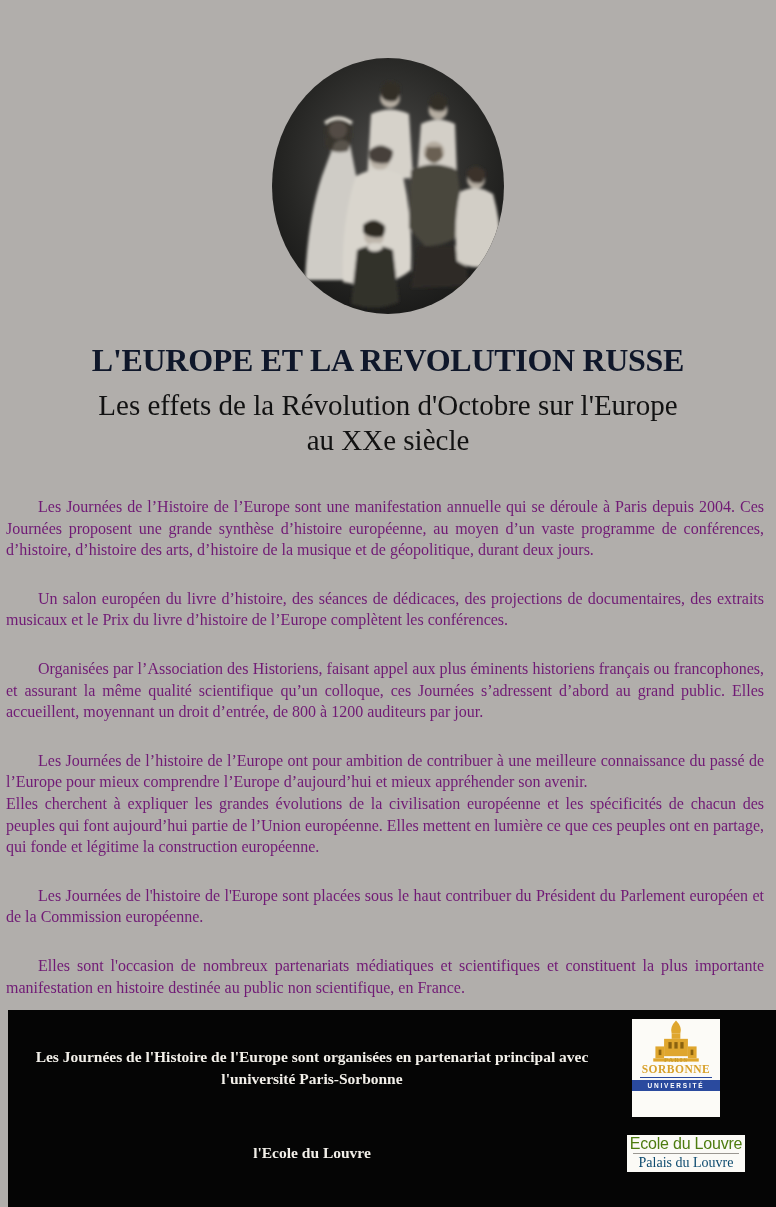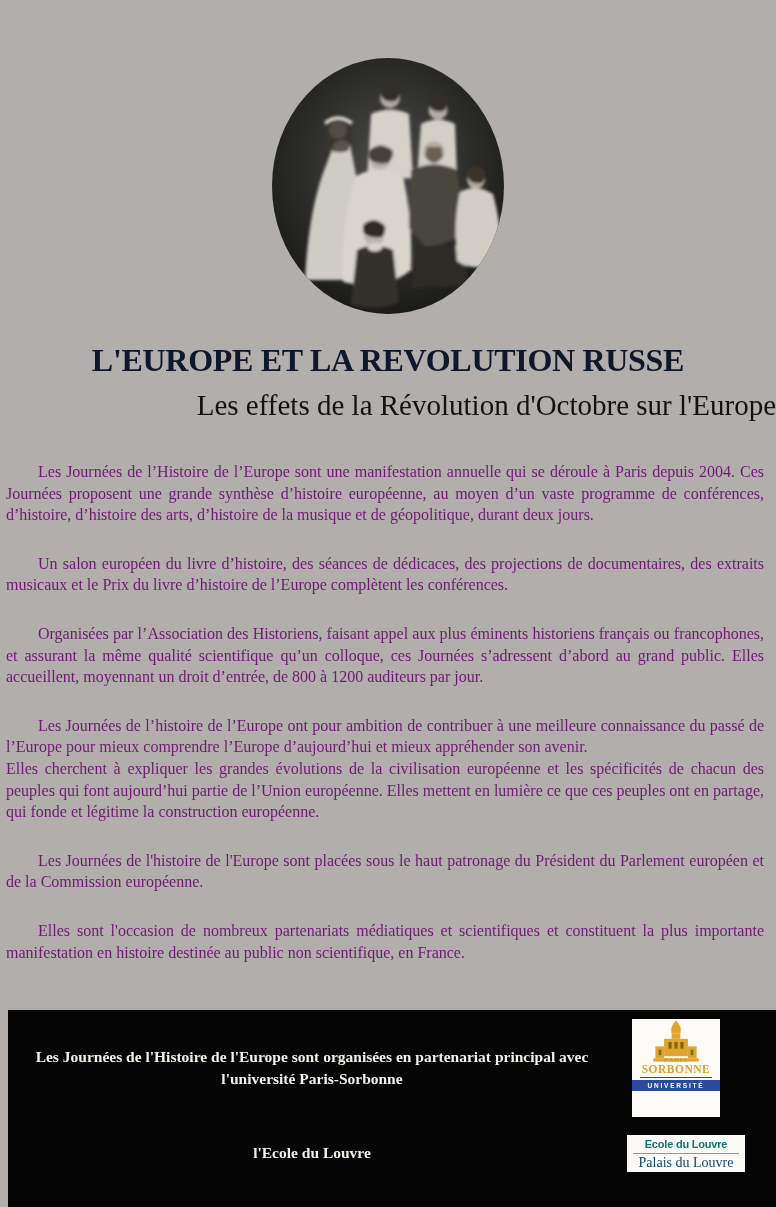--- a/index.html
+++ b/index.html
@@ -22,21 +22,21 @@
     text-align:center;
     font-size:32px;
     font-weight:bold;
     color:#0f172a;
     line-height:40px;
     letter-spacing:-0.3px;
     white-space:nowrap;
   }
   .subtitle{
     margin-top:8px;
-    text-align:right;
+    text-align:center;
     font-size:29px;
     line-height:35px;
     color:#121212;
   }
   
   .body-text{
     margin:38px 12px 0 6px;
     font-size:16px;
     line-height:21.6px;
     text-align:justify;
@@ -92,21 +92,21 @@
   }
   
   .louvre-logo{
     margin-left:auto;margin-right:31px;
     width:118px;height:37px;
     background:#fbfaf6;
     display:flex;flex-direction:column;justify-content:center;align-items:center;
   }
   .l-top{
     font-family:"Liberation Sans", sans-serif;
-    font-size:11px;font-weight:bold;color:#0f766e;
+    font-size:16px;font-weight:normal;color:#4d7c0f;
     line-height:16px;letter-spacing:-0.2px;
   }
   .l-rule{width:106px;height:0;border-top:1px solid #9a9791;margin:1px 0;}
   .l-bottom{
     font-family:"Liberation Serif", serif;
     font-size:14px;color:#0c4a6e;line-height:15px;
   }
 </style>
 </head>
 <body>
@@ -161,29 +161,30 @@
         <path d="M91 167 Q102 157 113 168 Q114 175 110 179 Q96 181 91 174 Z" fill="#2f2a24"></path>
         <path d="M85 192 Q102 183 121 192 L127 244 Q104 254 79 246 Z" fill="#33302b"></path>
         <path d="M95 190 Q102 197 111 190 L107 185 L99 185 Z" fill="#d8d4cc"></path>
       </g>
     </svg>
   </div>
 
   <h1 class="title">L'EUROPE ET LA REVOLUTION RUSSE</h1>
   <div class="subtitle">
     <div>Les effets de la Révolution d'Octobre sur l'Europe</div>
+    <div>au XXe siècle</div>
   </div>
 
   <div class="body-text">
       <p class="indent ">Les Journées de l’Histoire de l’Europe sont une manifestation annuelle qui se déroule à Paris depuis 2004. Ces Journées proposent une grande synthèse d’histoire européenne, au moyen d’un vaste programme de conférences, d’histoire, d’histoire des arts, d’histoire de la musique et de géopolitique, durant deux jours.</p>
       <p class="indent gap">Un salon européen du livre d’histoire, des séances de dédicaces, des projections de documentaires, des extraits musicaux et le Prix du livre d’histoire de l’Europe complètent les conférences.</p>
       <p class="indent gap">Organisées par l’Association des Historiens, faisant appel aux plus éminents historiens français ou francophones, et assurant la même qualité scientifique qu’un colloque, ces Journées s’adressent d’abord au grand public. Elles accueillent, moyennant un droit d’entrée, de 800 à 1200 auditeurs par jour.</p>
       <p class="indent gap">Les Journées de l’histoire de l’Europe ont pour ambition de contribuer à une meilleure connaissance du passé de l’Europe pour mieux comprendre l’Europe d’aujourd’hui et mieux appréhender son avenir.</p>
       <p class="">Elles cherchent à expliquer les grandes évolutions de la civilisation européenne et les spécificités de chacun des peuples qui font aujourd’hui partie de l’Union européenne. Elles mettent en lumière ce que ces peuples ont en partage, qui fonde et légitime la construction européenne.</p>
-      <p class="indent gap">Les Journées de l'histoire de l'Europe sont placées sous le haut patronage du Président du Parlement européen et de la Commission européenne.</p>
+      <p class="indent gap">Les Journées de l'histoire de l'Europe sont placées sous le haut contribuer du Président du Parlement européen et de la Commission européenne.</p>
       <p class="indent gap">Elles sont l'occasion de nombreux partenariats médiatiques et scientifiques et constituent la plus importante manifestation en histoire destinée au public non scientifique, en France.</p>
     </div>
 
   <div class="footer">
 
     <div class="partner-row row1">
       <div class="partner-text">
         <div>Les Journées de l'Histoire de l'Europe sont  organisées en partenariat principal avec</div>
         <div>l'université Paris-Sorbonne</div>
       </div>

